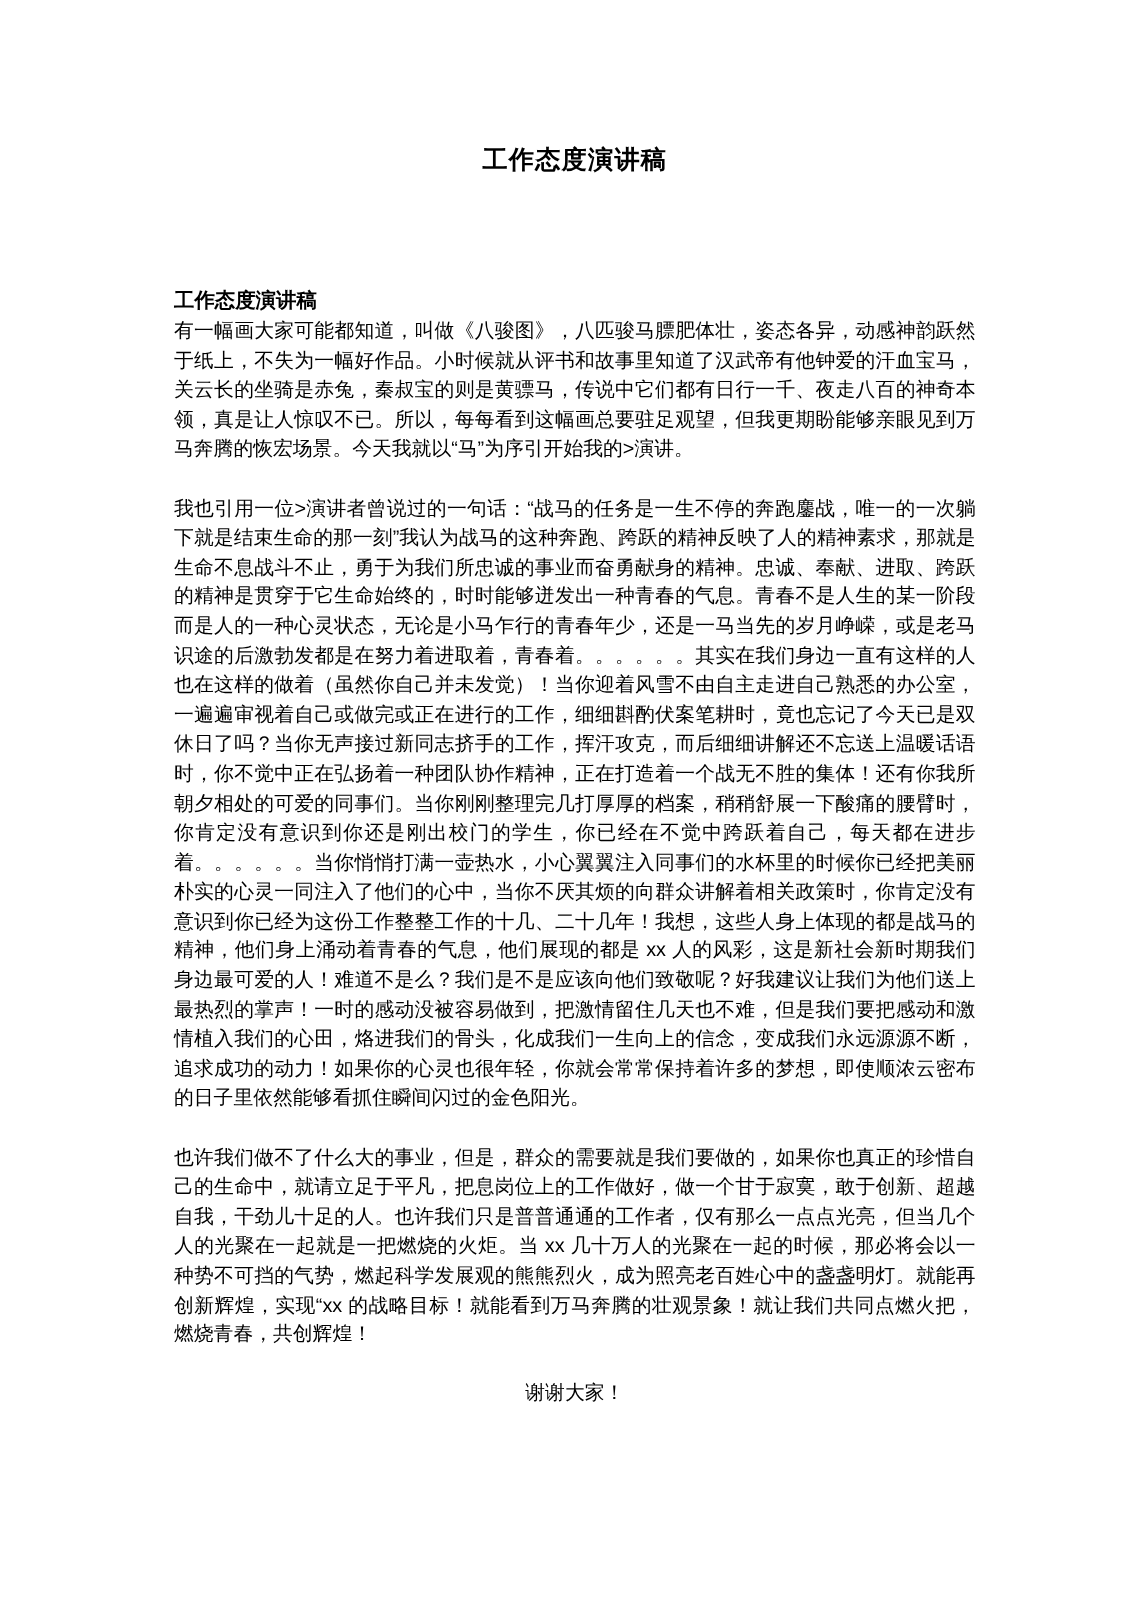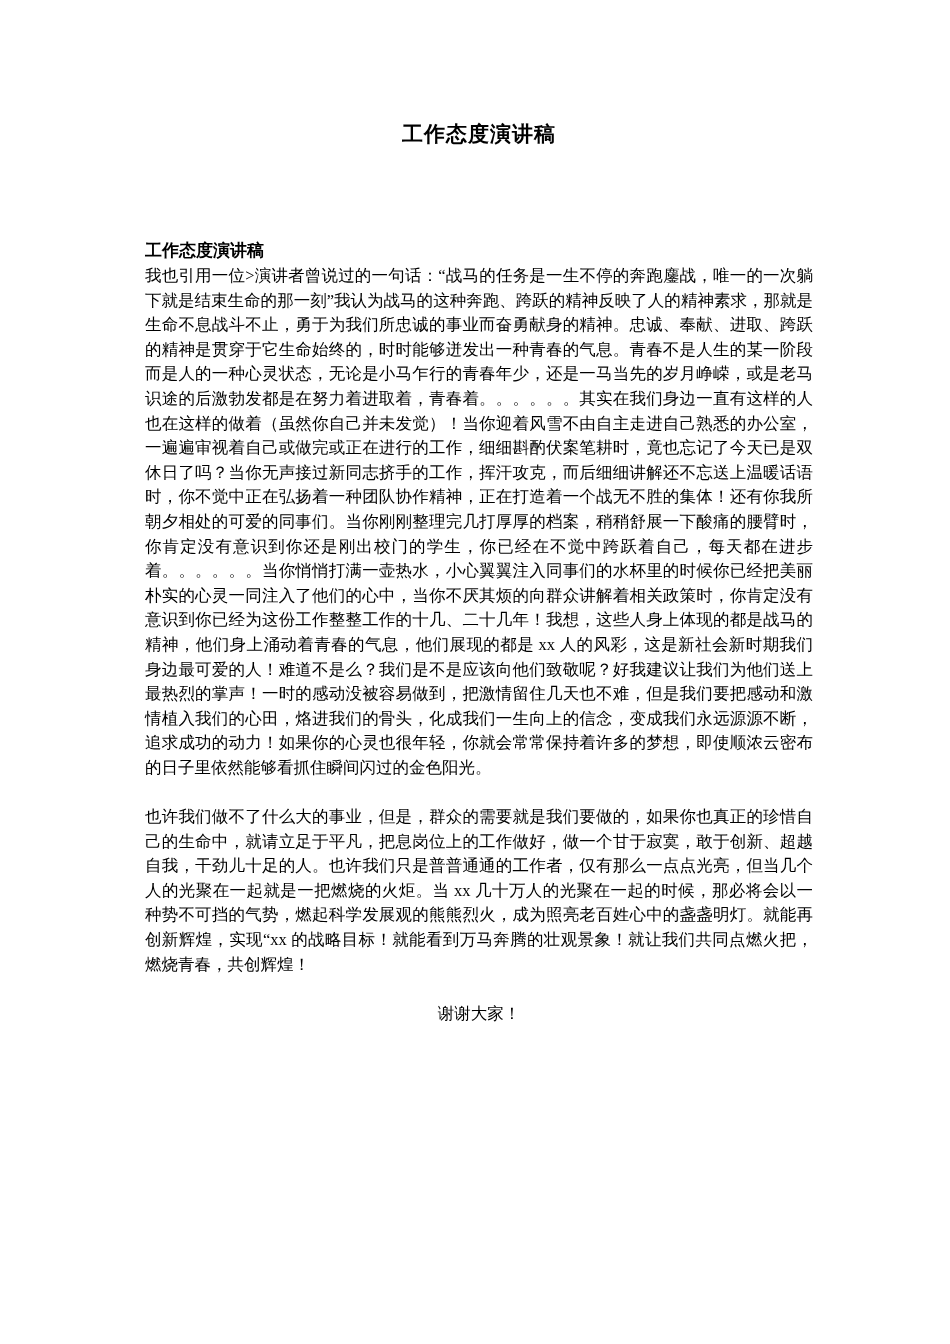--- a/index.html
+++ b/index.html
@@ -8,21 +8,21 @@
     background: #ffffff;
   }
   .page {
     position: relative;
     width: 950px;
     height: 1344px;
     margin: 0 auto;
     background: #ffffff;
     box-sizing: border-box;
     padding: 120px 137px 40px 145px;
-    font-family: Liberation Serif, serif;
+    font-family: Liberation Sans, sans-serif;
     color: #000000;
     overflow: hidden;
   }
   .doc-title {
     font-size: 21px;
     font-weight: bold;
     text-align: center;
     line-height: 28px;
     margin: 0 0 90px 0;
     letter-spacing: 1px;
@@ -47,20 +47,21 @@
 </style>
 </head>
 <body>
 
 <div class="page">
   <h1 class="doc-title">工作态度演讲稿</h1>
 
   <div class="body-copy">
     <h2 class="section-heading">工作态度演讲稿</h2>
 
+    <p>有一幅画大家可能都知道，叫做《八骏图》，八匹骏马膘肥体壮，姿态各异，动感神韵跃然于纸上，不失为一幅好作品。小时候就从评书和故事里知道了汉武帝有他钟爱的汗血宝马，关云长的坐骑是赤兔，秦叔宝的则是黄骠马，传说中它们都有日行一千、夜走八百的神奇本领，真是让人惊叹不已。所以，每每看到这幅画总要驻足观望，但我更期盼能够亲眼见到万马奔腾的恢宏场景。今天我就以“马”为序引开始我的&gt;演讲。</p>
 
     <p>我也引用一位&gt;演讲者曾说过的一句话：“战马的任务是一生不停的奔跑鏖战，唯一的一次躺下就是结束生命的那一刻”我认为战马的这种奔跑、跨跃的精神反映了人的精神素求，那就是生命不息战斗不止，勇于为我们所忠诚的事业而奋勇献身的精神。忠诚、奉献、进取、跨跃的精神是贯穿于它生命始终的，时时能够迸发出一种青春的气息。青春不是人生的某一阶段而是人的一种心灵状态，无论是小马乍行的青春年少，还是一马当先的岁月峥嵘，或是老马识途的后激勃发都是在努力着进取着，青春着。。。。。。其实在我们身边一直有这样的人也在这样的做着（虽然你自己并未发觉）！当你迎着风雪不由自主走进自己熟悉的办公室，一遍遍审视着自己或做完或正在进行的工作，细细斟酌伏案笔耕时，竟也忘记了今天已是双休日了吗？当你无声接过新同志挤手的工作，挥汗攻克，而后细细讲解还不忘送上温暖话语时，你不觉中正在弘扬着一种团队协作精神，正在打造着一个战无不胜的集体！还有你我所朝夕相处的可爱的同事们。当你刚刚整理完几打厚厚的档案，稍稍舒展一下酸痛的腰臂时，你肯定没有意识到你还是刚出校门的学生，你已经在不觉中跨跃着自己，每天都在进步着。。。。。。当你悄悄打满一壶热水，小心翼翼注入同事们的水杯里的时候你已经把美丽朴实的心灵一同注入了他们的心中，当你不厌其烦的向群众讲解着相关政策时，你肯定没有意识到你已经为这份工作整整工作的十几、二十几年！我想，这些人身上体现的都是战马的精神，他们身上涌动着青春的气息，他们展现的都是 xx 人的风彩，这是新社会新时期我们身边最可爱的人！难道不是么？我们是不是应该向他们致敬呢？好我建议让我们为他们送上最热烈的掌声！一时的感动没被容易做到，把激情留住几天也不难，但是我们要把感动和激情植入我们的心田，烙进我们的骨头，化成我们一生向上的信念，变成我们永远源源不断，追求成功的动力！如果你的心灵也很年轻，你就会常常保持着许多的梦想，即使顺浓云密布的日子里依然能够看抓住瞬间闪过的金色阳光。</p>
 
     <p>也许我们做不了什么大的事业，但是，群众的需要就是我们要做的，如果你也真正的珍惜自己的生命中，就请立足于平凡，把息岗位上的工作做好，做一个甘于寂寞，敢于创新、超越自我，干劲儿十足的人。也许我们只是普普通通的工作者，仅有那么一点点光亮，但当几个人的光聚在一起就是一把燃烧的火炬。当 xx 几十万人的光聚在一起的时候，那必将会以一种势不可挡的气势，燃起科学发展观的熊熊烈火，成为照亮老百姓心中的盏盏明灯。就能再创新辉煌，实现“xx 的战略目标！就能看到万马奔腾的壮观景象！就让我们共同点燃火把，燃烧青春，共创辉煌！</p>
 
     <p class="closing">谢谢大家！</p>
   </div>
 </div>
 
 </body></html>

